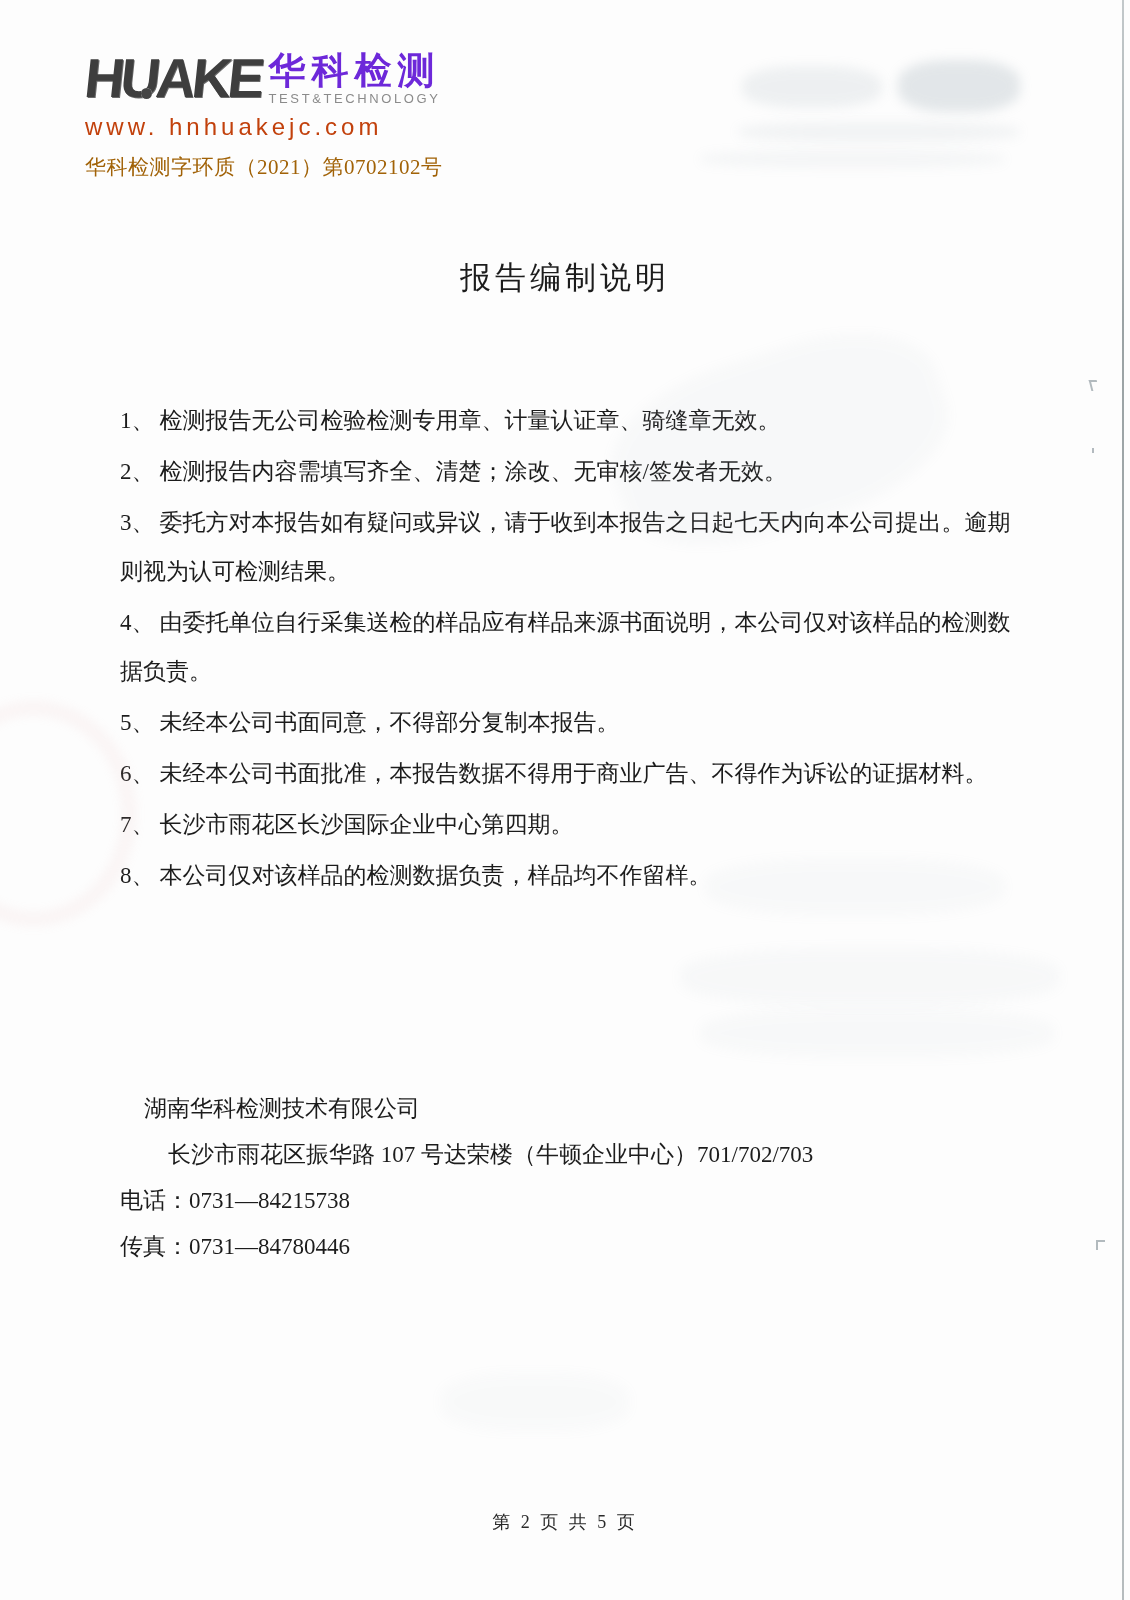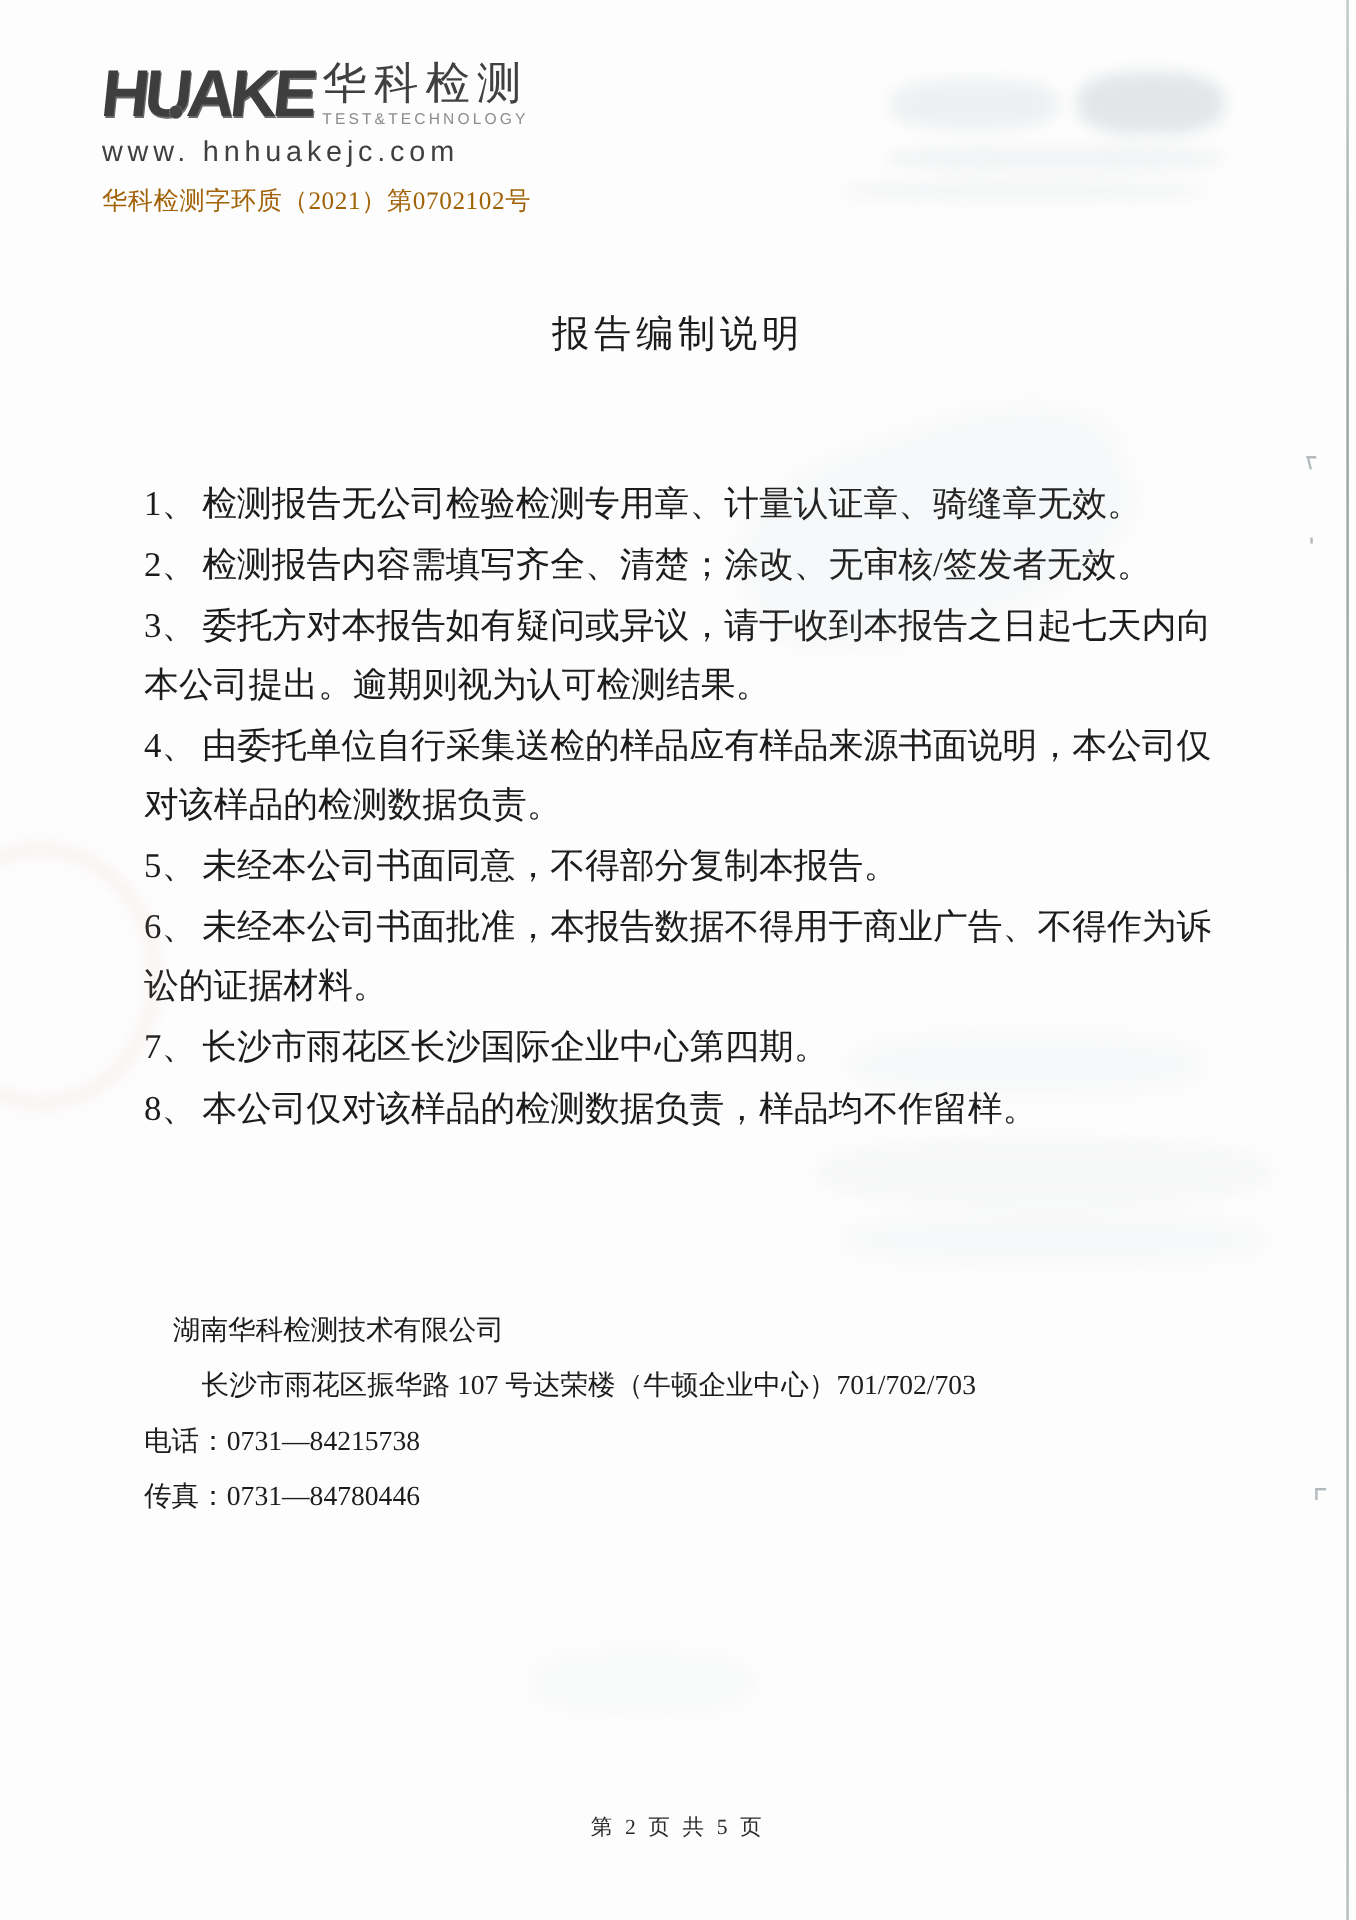--- a/index.html
+++ b/index.html
@@ -27,40 +27,40 @@
     text-shadow: 1px 1px 0 #6a6a6a;
   }
   .logo-dot {
     position: absolute; left: 56px; top: 36px;
     width: 11px; height: 11px; border-radius: 50%;
     background: #fdfdfd; box-shadow: inset 0 0 0 20px #454545;
   }
   .brand-cn-col { margin-left: 8px; }
   .brand-cn {
     font-size: 37px; line-height: 38px; letter-spacing: 6px;
-    color: #404040; font-weight: 400; white-space: nowrap;
+    color: #6d28d9; font-weight: 700; white-space: nowrap;
   }
   .brand-tagline {
     font-family: "Liberation Sans", "DejaVu Sans", sans-serif;
     font-size: 13px; letter-spacing: 2.6px; color: #8b8b8b; margin-top: 1px;
   }
   .website {
     font-family: "Liberation Sans", "DejaVu Sans", sans-serif;
-    font-size: 24px; letter-spacing: 4px; color: #404040; margin-top: 7px;
+    font-size: 24px; letter-spacing: 4px; color: #c2410c; margin-top: 7px;
   }
   .cert-no { font-size: 21px; color: #a16207; margin-top: 12px; letter-spacing: 0.5px; }
 
   
   .doc-title {
     position: absolute; top: 257px; left: 0; width: 100%;
     text-align: center; font-size: 31px; font-weight: 400; letter-spacing: 4px;
   }
 
   
-  .notes { position: absolute; left: 120px; top: 396px; width: 896px; font-size: 29px; }
+  .notes { position: absolute; left: 120px; top: 396px; width: 896px; font-size: 23px; }
   .note { margin: 0 0 2px 0; line-height: 49px; }
   .note-label { margin-right: 5px; }
 
   
   .company { position: absolute; left: 120px; top: 1086px; font-size: 23px; }
   .company-line { line-height: 46px; white-space: nowrap; }
   .company-name { margin-left: 24px; }
   .addr2 { margin-left: 48px; }
 
   

